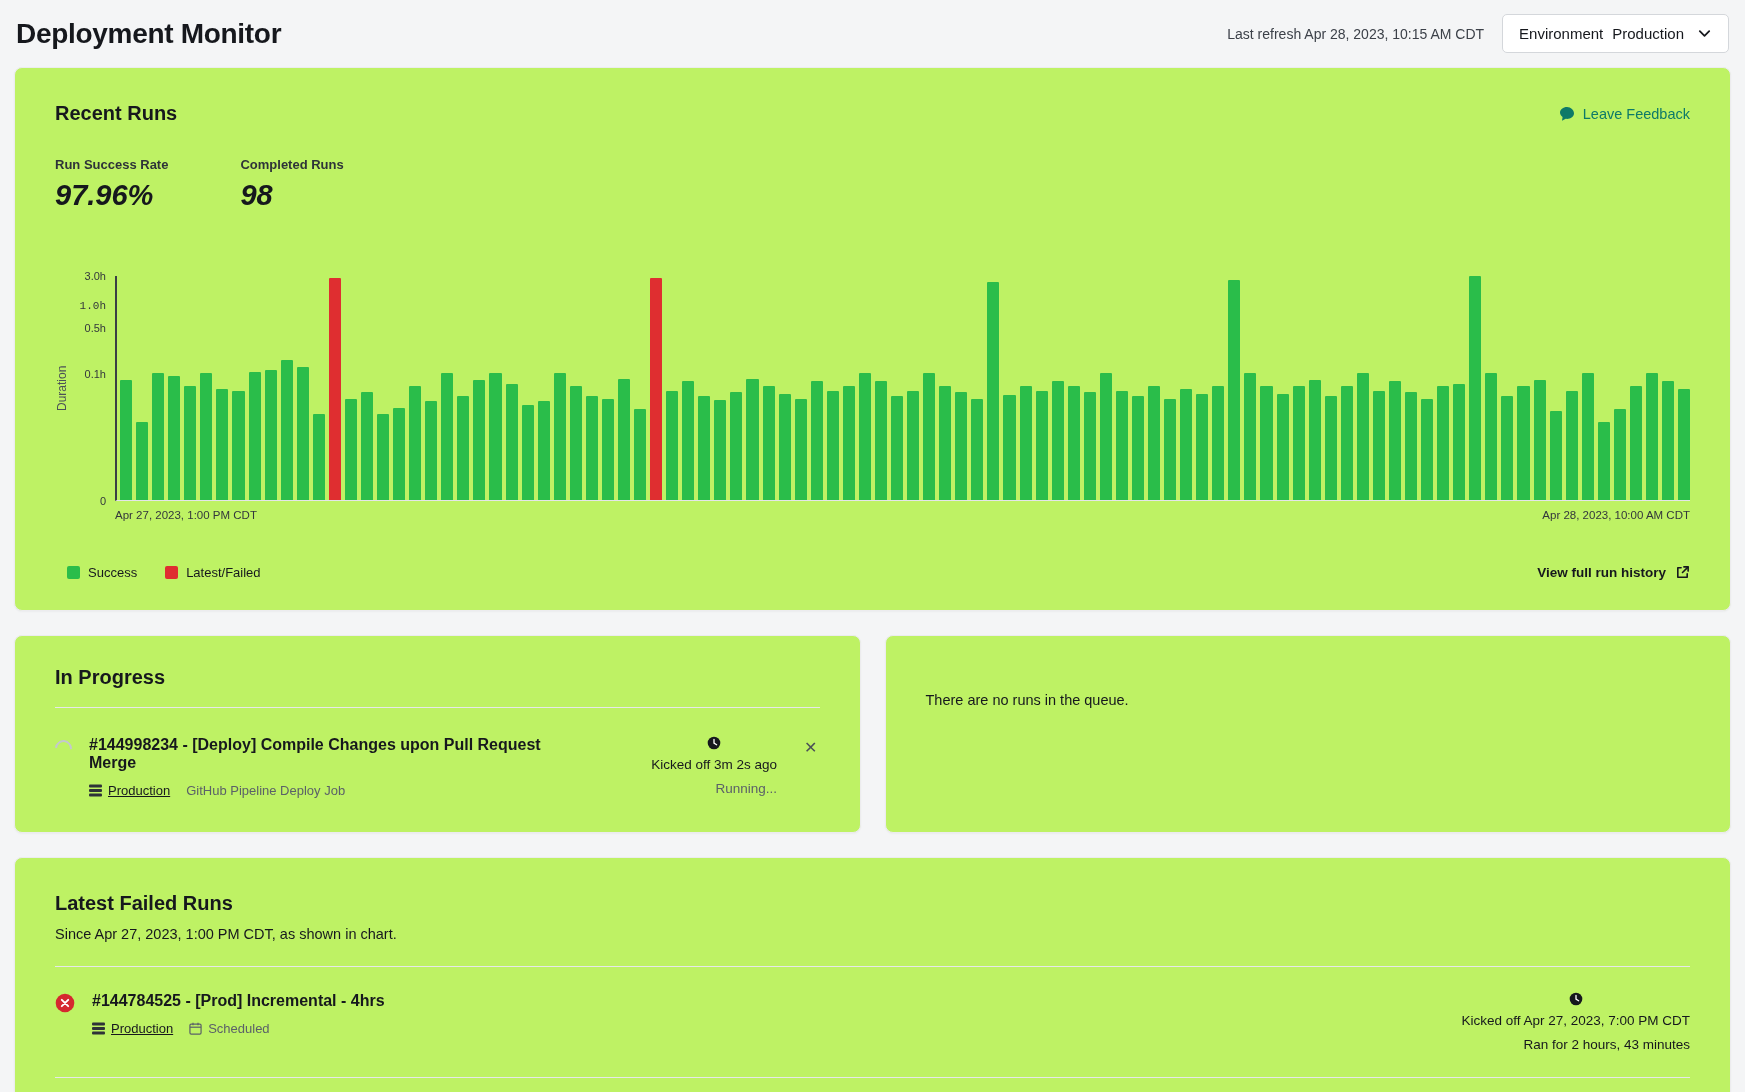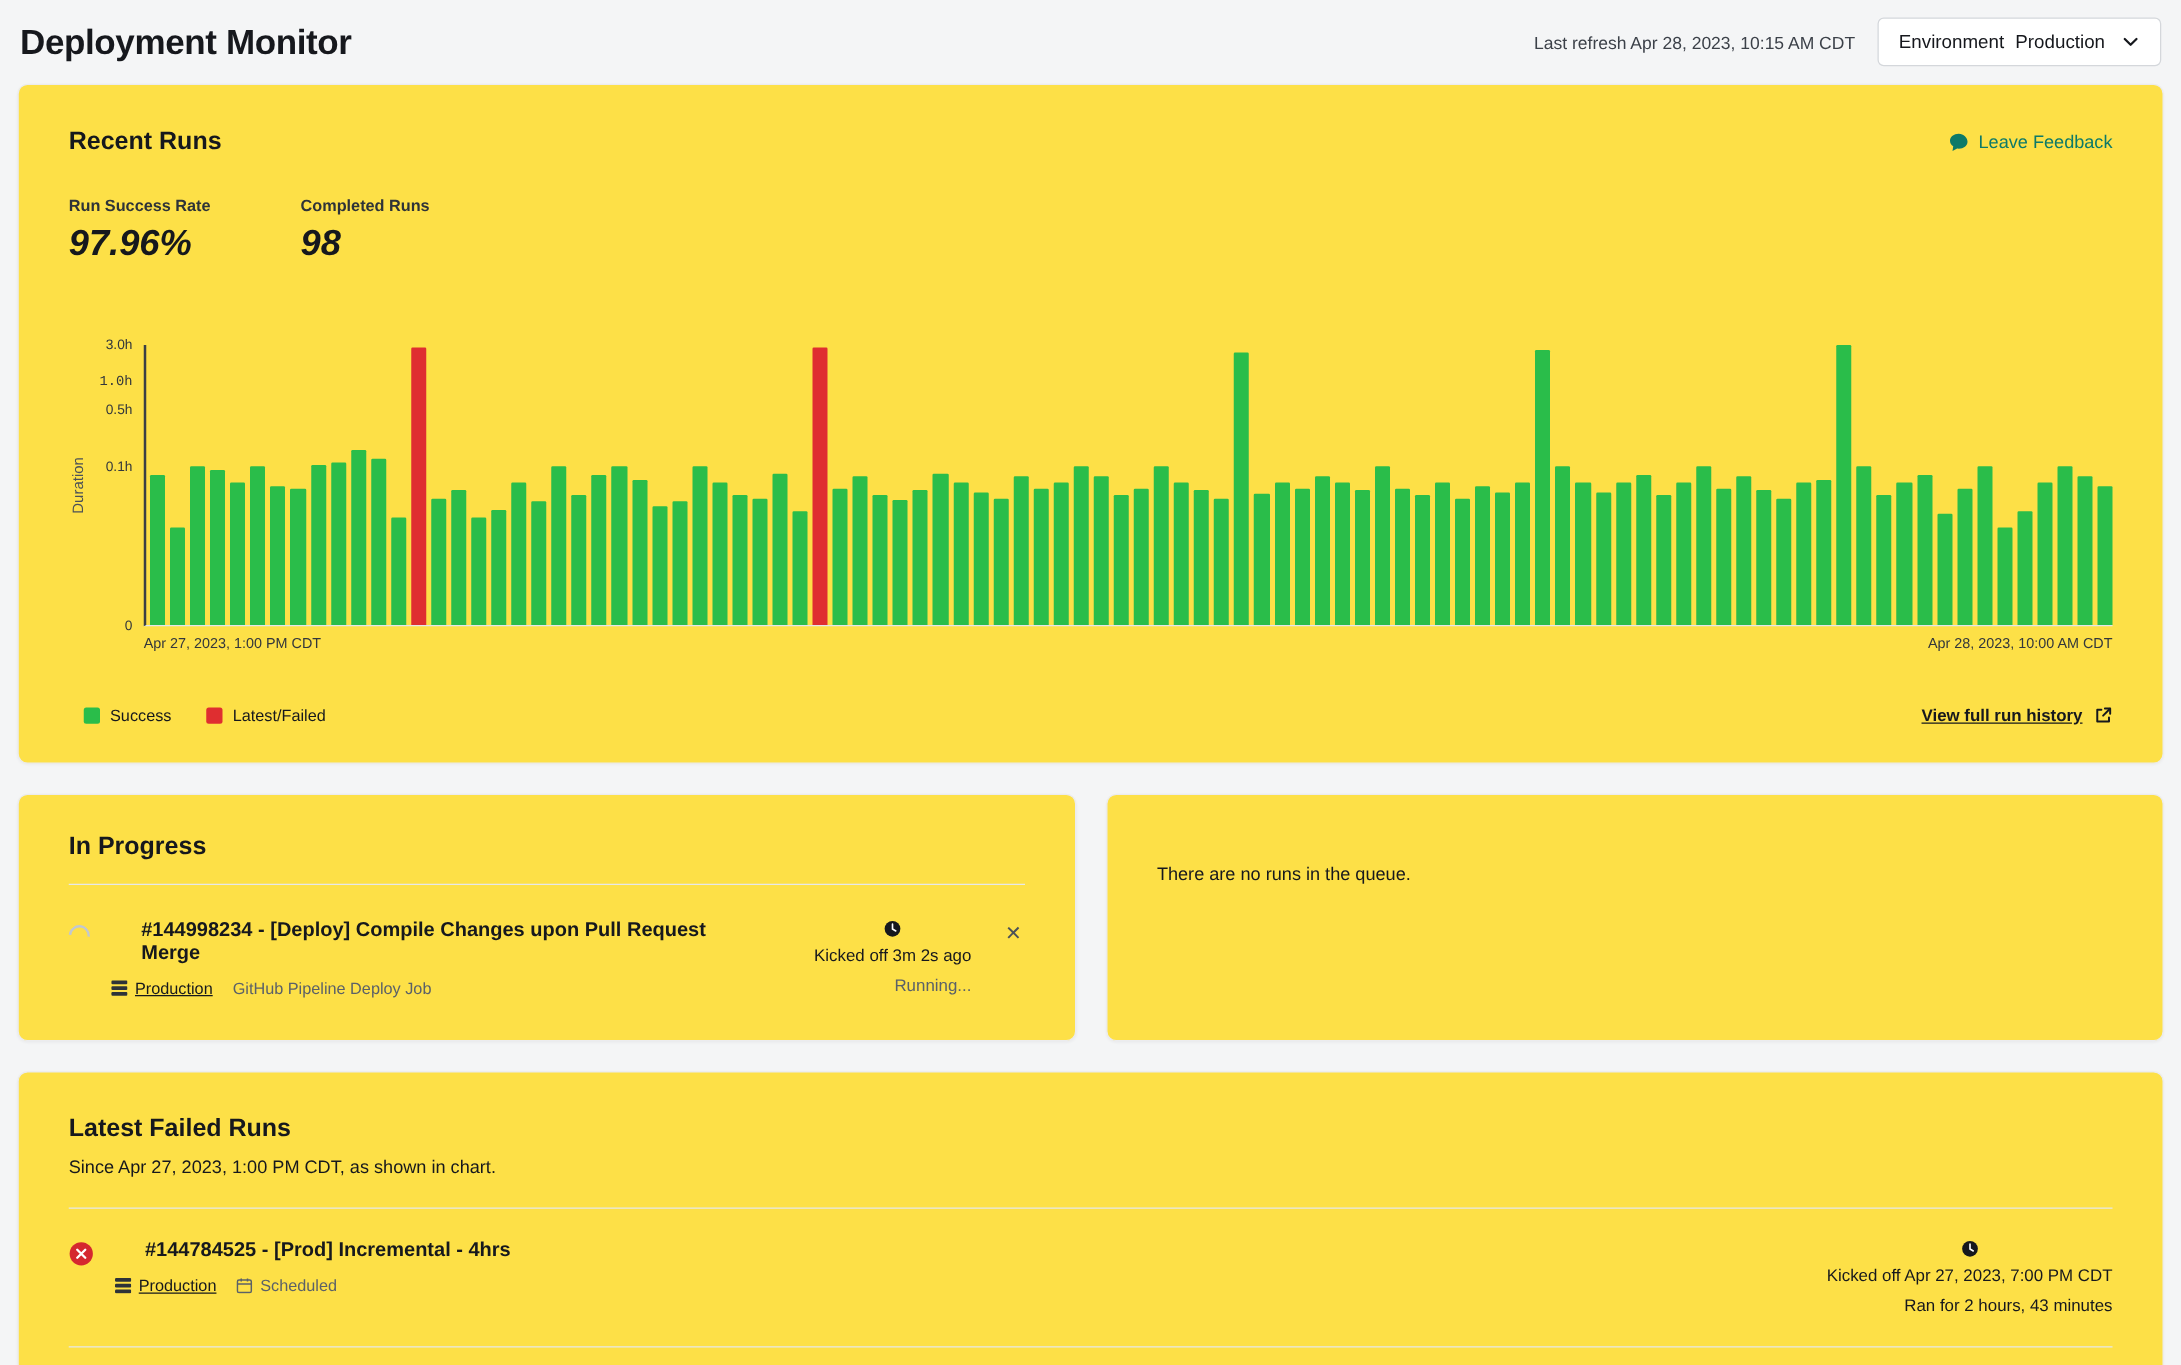--- a/index.html
+++ b/index.html
@@ -21,21 +21,21 @@
   .env-btn {
     display: flex; align-items: center; gap: 9px;
     background: #fff; border: 1px solid #d4d7db; border-radius: 5px;
     padding: 10px 16px; font-size: 15px; color: #16181d; cursor: pointer;
     font-family: inherit;
   }
   .env-btn svg { margin-left: 4px; }
 
   
   .card {
-    background: #fde047;
+    background: #bef264;
     border: 1px solid #ececee;
     border-radius: 8px;
     box-shadow: 0 1px 2px rgba(16,24,40,.04);
     padding: 34px 40px 30px;
     margin-bottom: 24px;
   }
   h2 { font-size: 20px; font-weight: 700; margin: 0; }
 
   
   .card-head { display: flex; justify-content: space-between; align-items: center; }
@@ -59,36 +59,36 @@
     padding-left: 3px;
   }
   .bar { flex: 1 1 0; min-height: 2px; border-radius: 1px 1px 0 0; }
   .xlabels { display: flex; justify-content: space-between; font-size: 11.5px; color: #33373c; margin-top: 8px; }
 
   .chart-foot { display: flex; justify-content: space-between; align-items: center; margin-top: 44px; }
   .legend { display: flex; gap: 28px; margin-left: 12px; }
   .legend-item { display: flex; align-items: center; gap: 8px; font-size: 13px; }
   .swatch { width: 13px; height: 13px; border-radius: 2px; display: inline-block; }
   .history-link { display: flex; align-items: center; gap: 9px; font-size: 13.5px; font-weight: 700; color: #16181d; cursor: pointer; }
-  .history-link span { text-decoration: underline; }
+  .history-link span { }
 
   
   .two-col { display: grid; grid-template-columns: 1fr 1fr; gap: 24px; margin-bottom: 24px; align-items: stretch; }
   .two-col .card { margin-bottom: 0; padding: 30px 40px 34px; }
   .divider { border: none; border-top: 1px solid #e6e8ea; margin: 18px 0 0; }
 
   .run-row { display: flex; align-items: flex-start; gap: 17px; padding-top: 28px; }
   .spinner {
     width: 17px; height: 17px; border-radius: 50%;
     border: 2px solid #c3c8cd;
     border-bottom-color: transparent; border-left-color: transparent;
     transform: rotate(-40deg); margin-top: 4px; flex: none;
   }
   .run-main { flex: 1; min-width: 0; }
-  .run-title { font-size: 16px; font-weight: 700; margin-left: 24px; }
+  .run-title { font-size: 16px; font-weight: 700; }
   .run-meta { display: flex; align-items: center; gap: 16px; margin-top: 11px; }
   .env-link { display: flex; align-items: center; gap: 6px; font-size: 13px; color: #16181d; cursor: pointer; }
   .env-link span { text-decoration: underline; }
   .meta-text { display: flex; align-items: center; gap: 6px; font-size: 13px; color: #5b6168; }
   .run-right { display: flex; flex-direction: column; align-items: flex-end; gap: 9px; min-width: 175px; flex: none; }
   .kicked { display: flex; align-items: center; gap: 7px; font-size: 13.5px; white-space: nowrap; flex-direction: column; }
   .running-text { font-size: 13.5px; color: #5b6168; }
   .close-btn { background: none; border: none; font-size: 16px; line-height: 1; color: #4b5157; cursor: pointer; padding: 2px; margin-left: 8px; margin-top: 2px; font-family: inherit; }
   .queue-empty { font-size: 14.5px; margin: 26px 0 0; }
 

